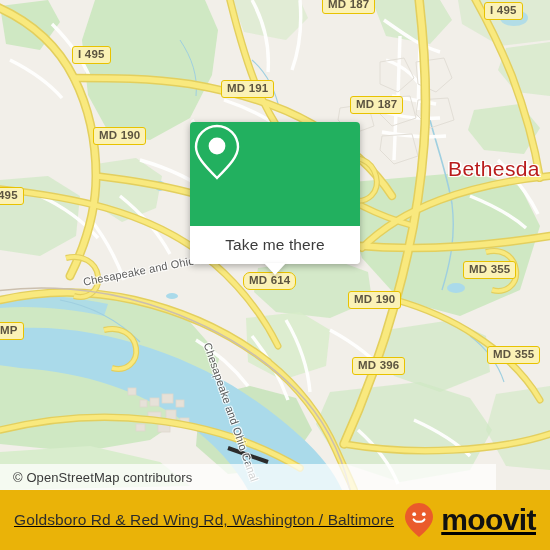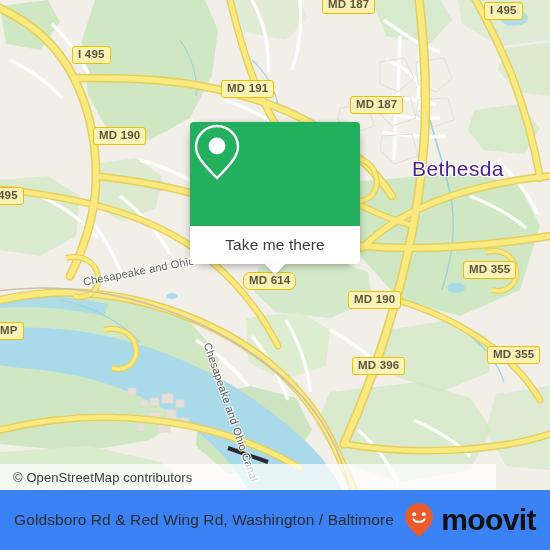--- a/index.html
+++ b/index.html
@@ -29,29 +29,30 @@
     letter-spacing:.2px;
     padding:1px 5px 2px 5px;
     line-height:13px;
     white-space:nowrap;
     box-sizing:border-box;
   }
 
   
   .place-label{
     position:absolute;
-    color:#4c1d95;
+    color:#b91c1c;
     font-size:21px;
     letter-spacing:.4px;
     white-space:nowrap;
     text-shadow:
       -1.4px -1.4px 0 rgba(255,255,255,.95),
        1.4px -1.4px 0 rgba(255,255,255,.95),
       -1.4px  1.4px 0 rgba(255,255,255,.95),
        1.4px  1.4px 0 rgba(255,255,255,.95);
+    margin-left: 36px;
   }
 
   
   .canal-label{
     position:absolute;
     color:#5d5d5d;
     font-size:11px;
     white-space:nowrap;
     letter-spacing:.2px;
     text-shadow:
@@ -69,21 +70,21 @@
     box-sizing:border-box;
     padding-left:13px;
   }
   #attribution span{
     font-size:13px;color:#3a3a3a;letter-spacing:.1px;
   }
 
   
   #popup{
     position:absolute;left:190px;top:122px;width:170px;
-    border-radius:16px;
+    border-radius:4px;
     box-shadow:0 2px 7px rgba(0,0,0,.30);
     overflow:visible;
     z-index:20;
   }
   #popup-top{
     background:#22b05f;
     height:104px;
     border-radius:4px 4px 0 0;
     display:flex;align-items:center;justify-content:center;
   }
@@ -102,24 +103,25 @@
     width:0;height:0;
     border-left:11px solid transparent;
     border-right:11px solid transparent;
     border-top:12px solid #ffffff;
     filter:drop-shadow(0 2px 2px rgba(0,0,0,.18));
   }
 
   
   #footer{
     position:absolute;left:0;top:490px;width:550px;height:60px;
-    background:#3b82f6;
+    background:#eab308;
     display:flex;align-items:center;
     box-sizing:border-box;
     padding:0 14px 0 14px;
+    text-decoration:underline;
   }
   #footer-title{
     flex:1 1 auto;
     font-size:15.5px;
     color:#2d2d2d;
     line-height:22px;
     letter-spacing:.1px;
     padding-right:10px;
   }
   #brand{

